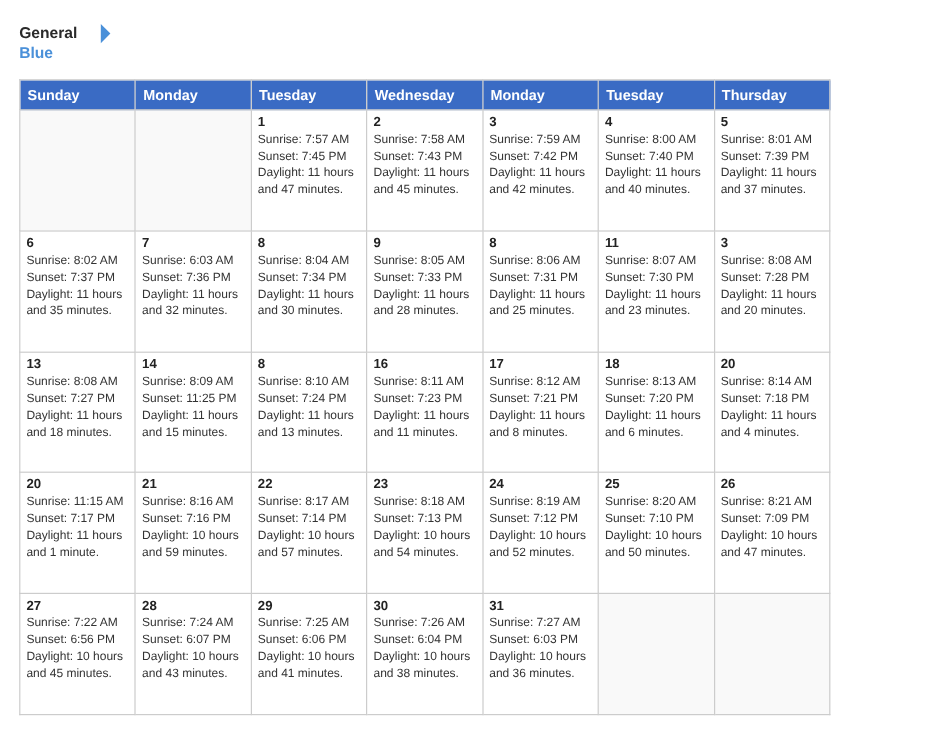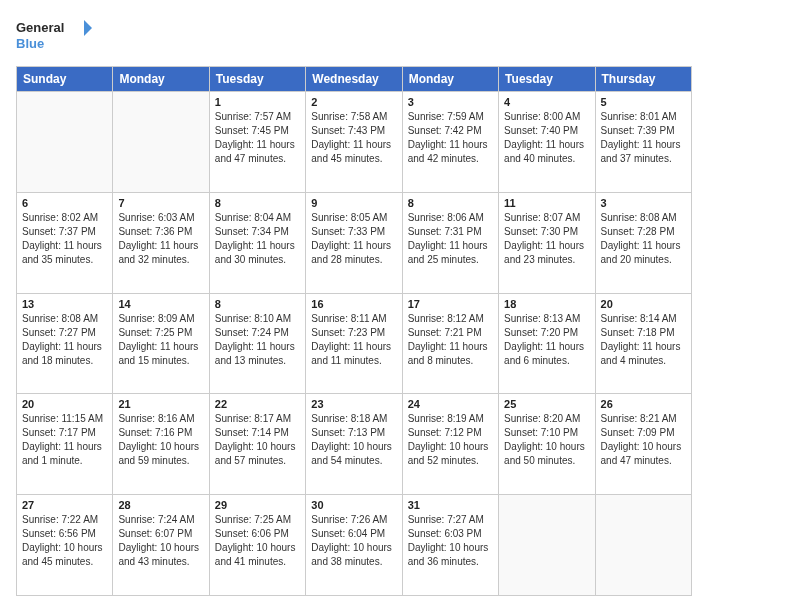--- a/index.html
+++ b/index.html
@@ -190,21 +190,21 @@
         <tr>
           <td>
             <span class="day-num">13</span>
             <div class="day-info">Sunrise: 8:08 AM
 Sunset: 7:27 PM
 Daylight: 11 hours and 18 minutes.</div>
           </td>
           <td>
             <span class="day-num">14</span>
             <div class="day-info">Sunrise: 8:09 AM
-Sunset: 7:25 PM
+Sunset: 11:25 PM
 Daylight: 11 hours and 15 minutes.</div>
           </td>
           <td>
             <span class="day-num">8</span>
             <div class="day-info">Sunrise: 8:10 AM
 Sunset: 7:24 PM
 Daylight: 11 hours and 13 minutes.</div>
           </td>
           <td>
             <span class="day-num">16</span>

